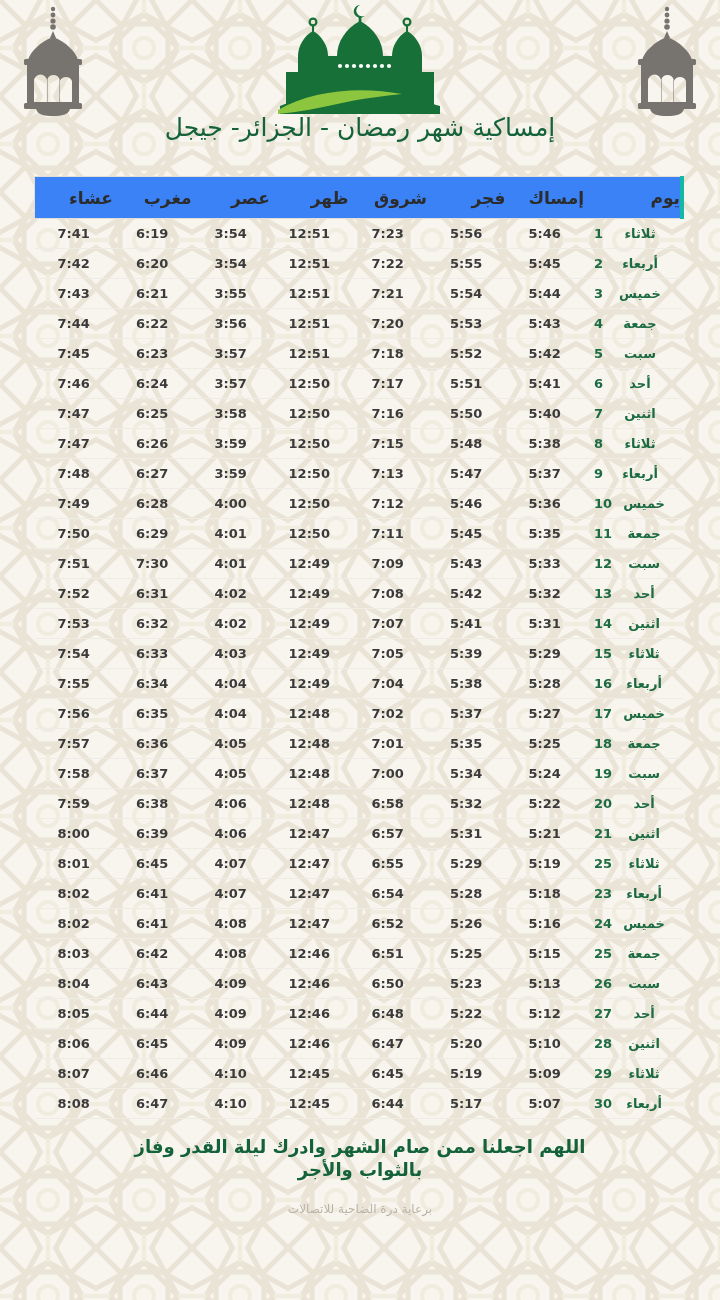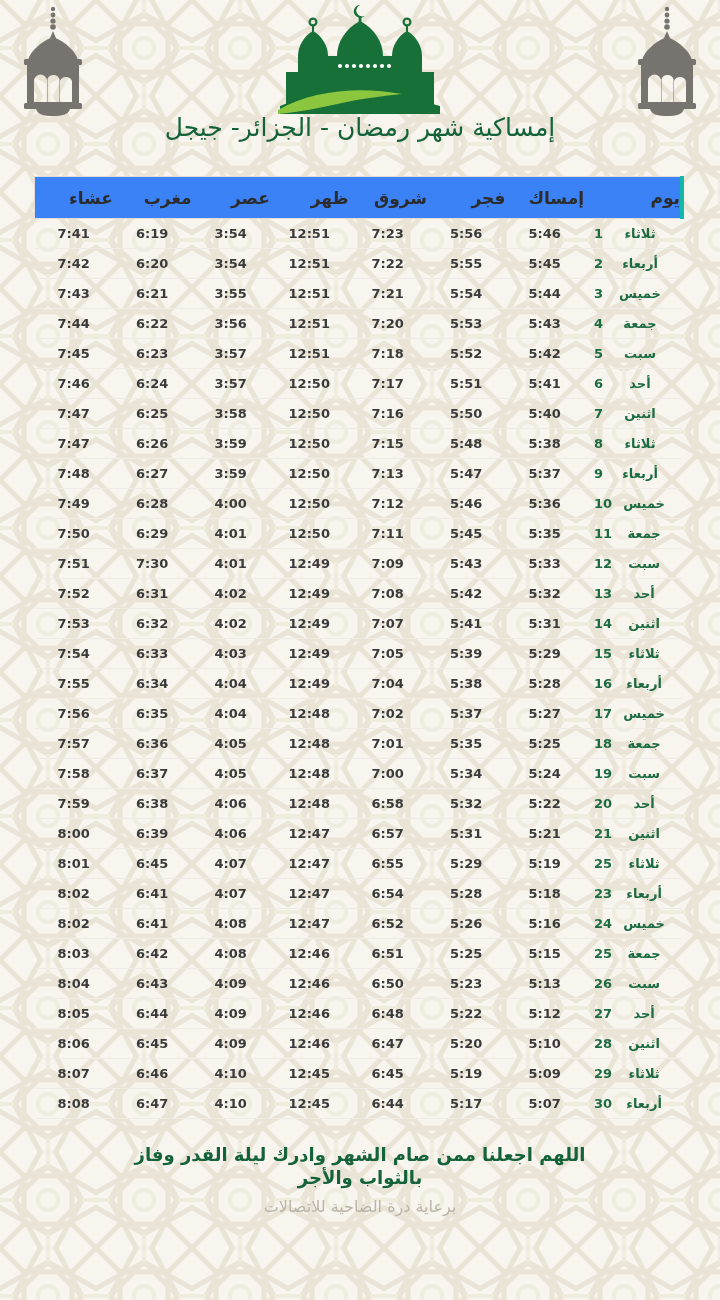--- a/index.html
+++ b/index.html
@@ -157,24 +157,25 @@
     margin-top: 16px;
     text-align: center;
     flex: 0 0 auto;
   }
   .footer .dua {
     font-size: 18px;
     font-weight: bold;
     color: #14623a;
     line-height: 1.28;
     max-width: 460px;
-    margin: 8px auto;
+    margin: 0 auto;
   }
   .footer .sponsor {
-    font-size: 16px;
+    margin-top: 21px;
+    font-size: 12px;
     color: #b9b3a8;
     font-weight: normal;
   }
 </style>
 </head>
 <body>
 
 <svg id="pattern-layer" viewBox="0 0 720 1300" preserveAspectRatio="none" xmlns="http://www.w3.org/2000/svg">
   <defs>
     <pattern id="islamic-grid" width="96" height="96" patternUnits="userSpaceOnUse">

